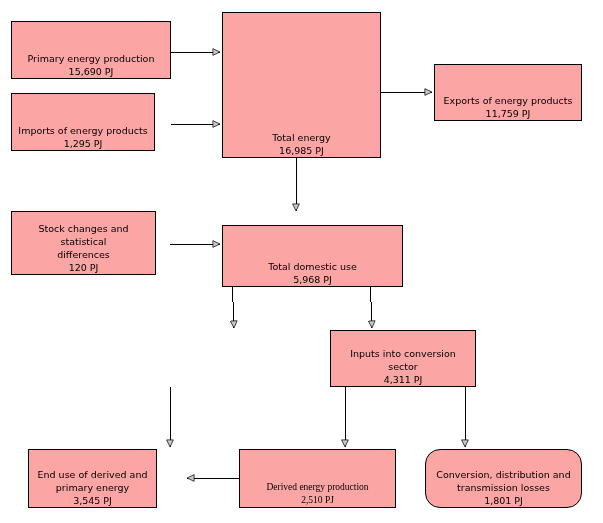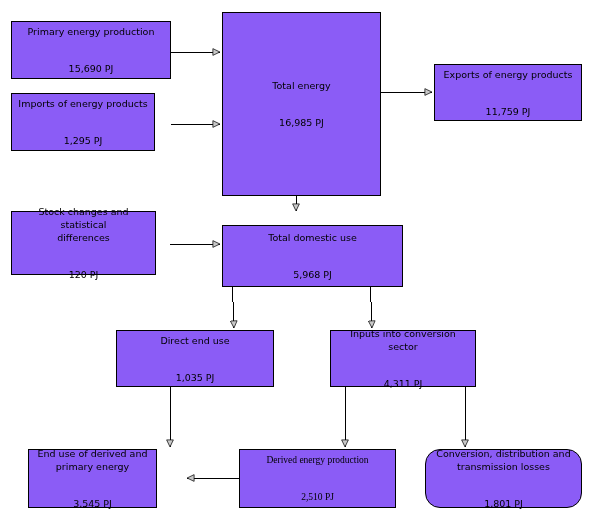--- a/index.html
+++ b/index.html
@@ -15,32 +15,31 @@
     position: relative;
     width: 603px;
     height: 523px;
     background: #ffffff;
     overflow: hidden;
   }
   .flow-box {
     position: absolute;
     box-sizing: border-box;
     border: 1px solid #000000;
-    background: #8b5cf6;
+    background: #fca5a5;
     display: flex;
     flex-direction: column;
     align-items: center;
-    justify-content: center;
+    justify-content: flex-end;
     text-align: center;
     font-size: 9.5px;
     line-height: 13px;
     color: #000000;
     z-index: 3;
     padding: 0 4px;
-    gap: 24px;
   }
   .flow-box .box-label,
   .flow-box .box-value {
     display: block;
     white-space: pre-line;
   }
   #connector-layer {
     position: absolute;
     left: 0;
     top: 0;
@@ -91,45 +90,41 @@
   <div class="flow-box" style="left:11px; top:21px; width:160px; height:58px;">
     <span class="box-label">Primary energy production</span>
     <span class="box-value">15,690 PJ</span>
   </div>
 
   <div class="flow-box" style="left:11px; top:93px; width:144px; height:58px;">
     <span class="box-label">Imports of energy products</span>
     <span class="box-value">1,295 PJ</span>
   </div>
 
-  <div class="flow-box" style="left:222px; top:12px; width:159px; height:184px;">
+  <div class="flow-box" style="left:222px; top:12px; width:159px; height:146px;">
     <span class="box-label">Total energy</span>
     <span class="box-value">16,985 PJ</span>
   </div>
 
   <div class="flow-box" style="left:434px; top:64px; width:148px; height:57px;">
     <span class="box-label">Exports of energy products</span>
     <span class="box-value">11,759 PJ</span>
   </div>
 
   <div class="flow-box" style="left:11px; top:211px; width:145px; height:64px;">
     <span class="box-label">Stock changes and statistical
 differences</span>
     <span class="box-value">120 PJ</span>
   </div>
 
   <div class="flow-box" style="left:222px; top:225px; width:181px; height:62px;">
     <span class="box-label">Total domestic use</span>
     <span class="box-value">5,968 PJ</span>
   </div>
 
-  <div class="flow-box" style="left:116px; top:330px; width:158px; height:57px;">
-    <span class="box-label">Direct end use</span>
-    <span class="box-value">1,035 PJ</span>
-  </div>
 
   <div class="flow-box" style="left:330px; top:330px; width:146px; height:57px;">
     <span class="box-label">Inputs into conversion sector</span>
     <span class="box-value">4,311 PJ</span>
   </div>
 
   <div class="flow-box" style="left:28px; top:449px; width:129px; height:59px;">
     <span class="box-label">End use of derived and
 primary energy</span>
     <span class="box-value">3,545 PJ</span>

